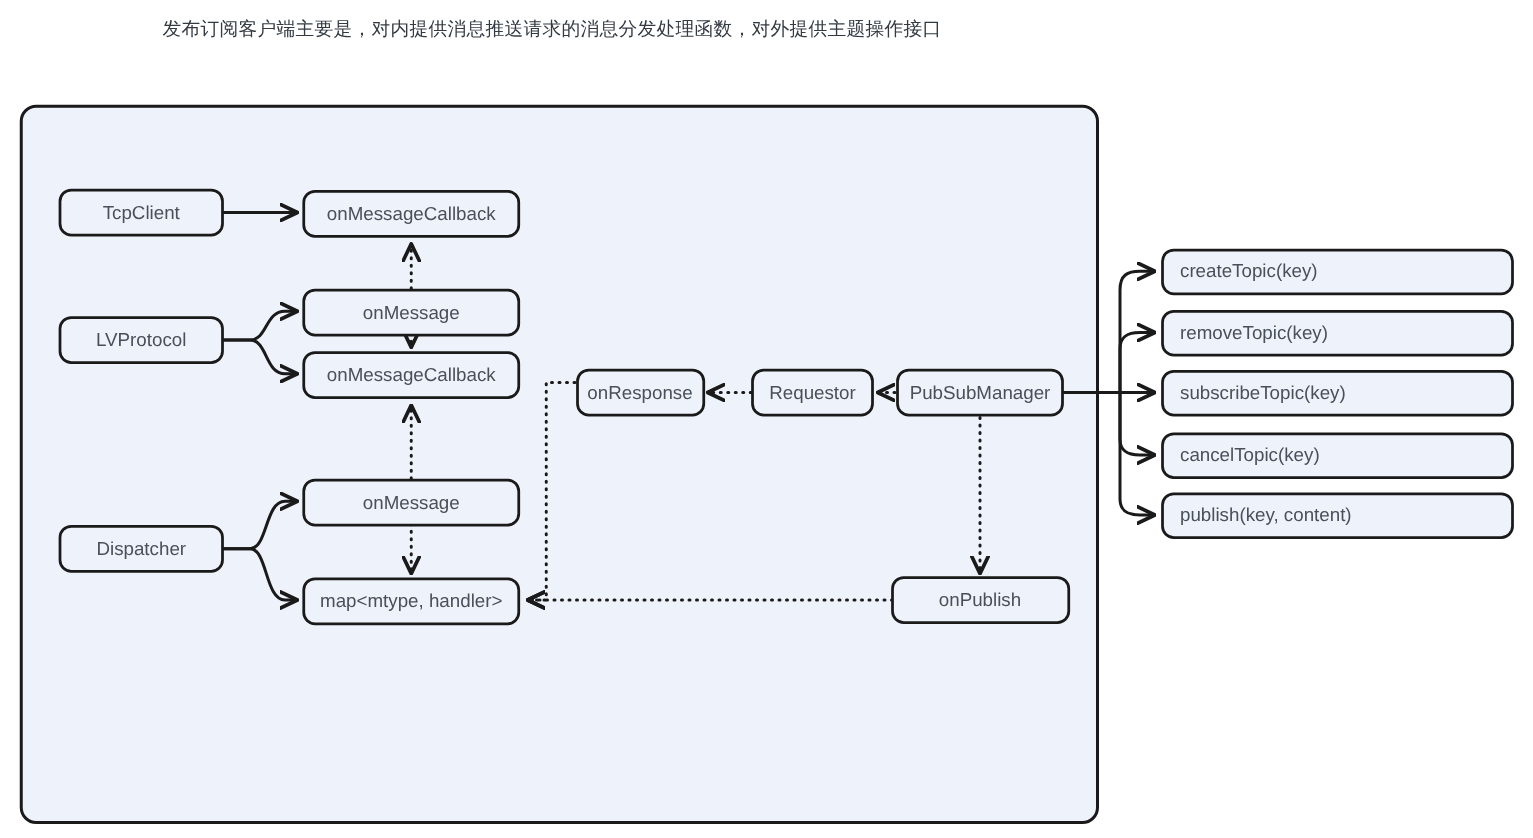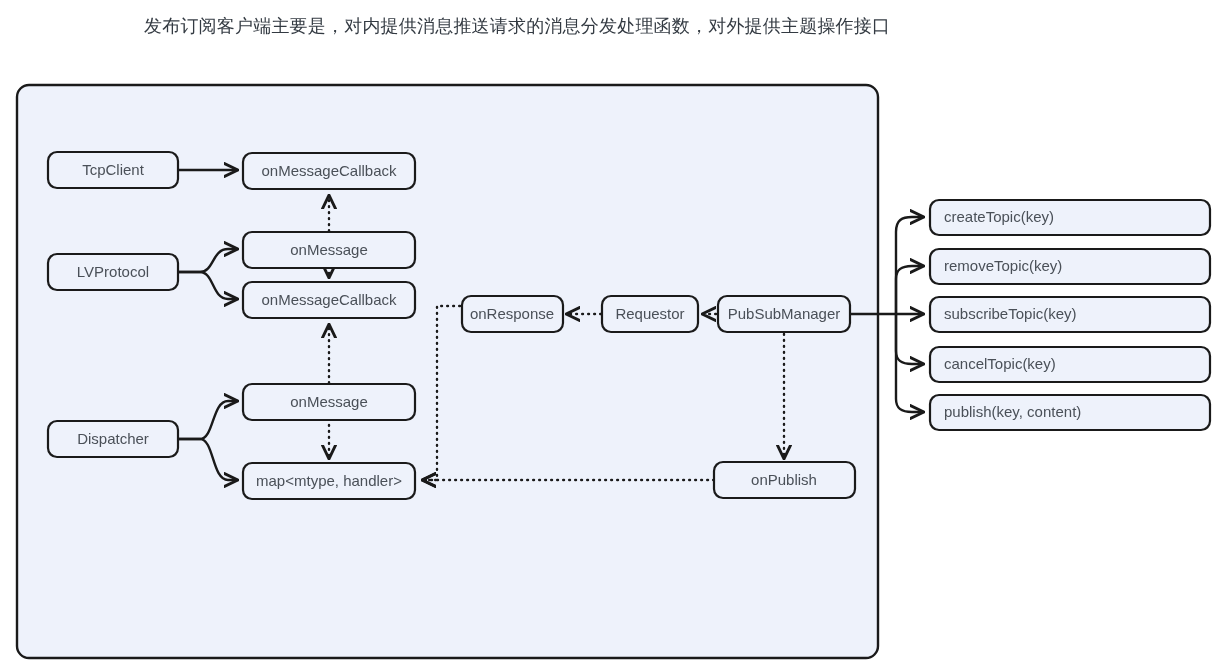--- a/index.html
+++ b/index.html
@@ -9,23 +9,23 @@
   }
   body {
     width: 1226px;
     height: 670px;
     font-family: "Liberation Sans", sans-serif;
     position: relative;
     overflow: hidden;
   }
   #caption {
     position: absolute;
-    left: 144px;
+    left: 130px;
     top: 14px;
-    font-size: 18px;
+    font-size: 15px;
     color: #333a42;
     letter-spacing: 0.2px;
     white-space: nowrap;
   }
   #diagram {
     position: absolute;
     left: 0;
     top: 0;
   }
   .node-label {

